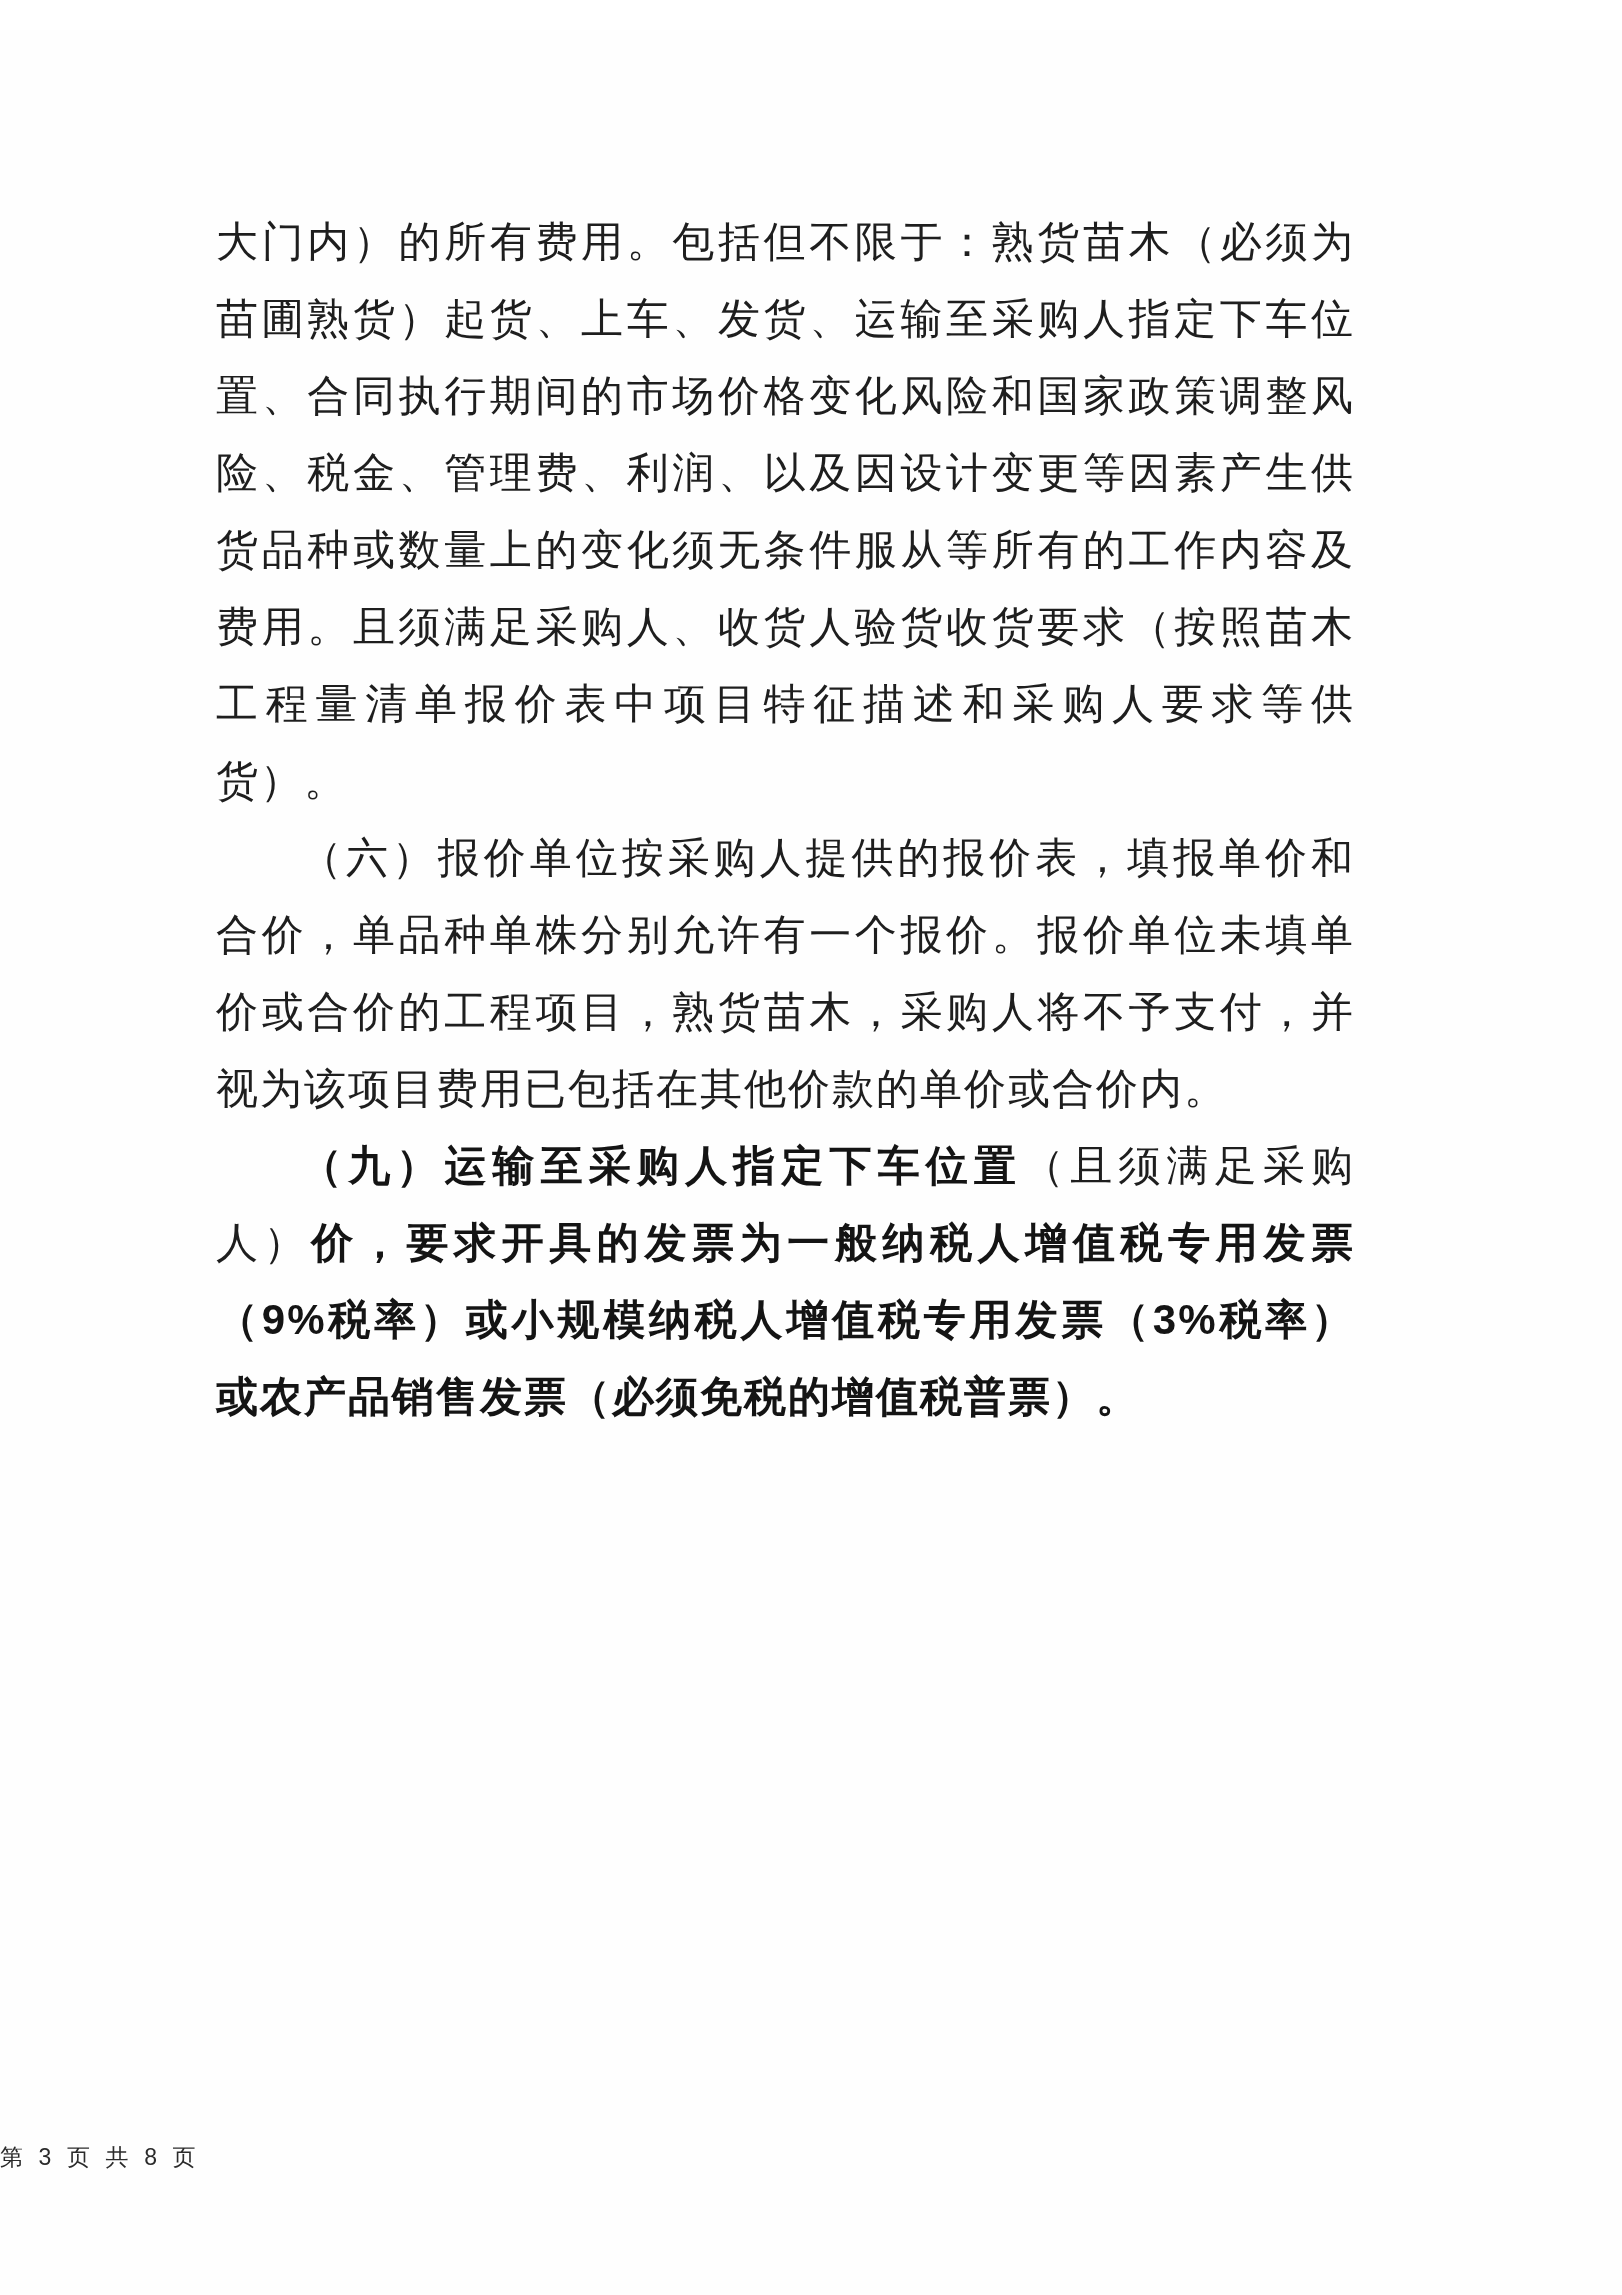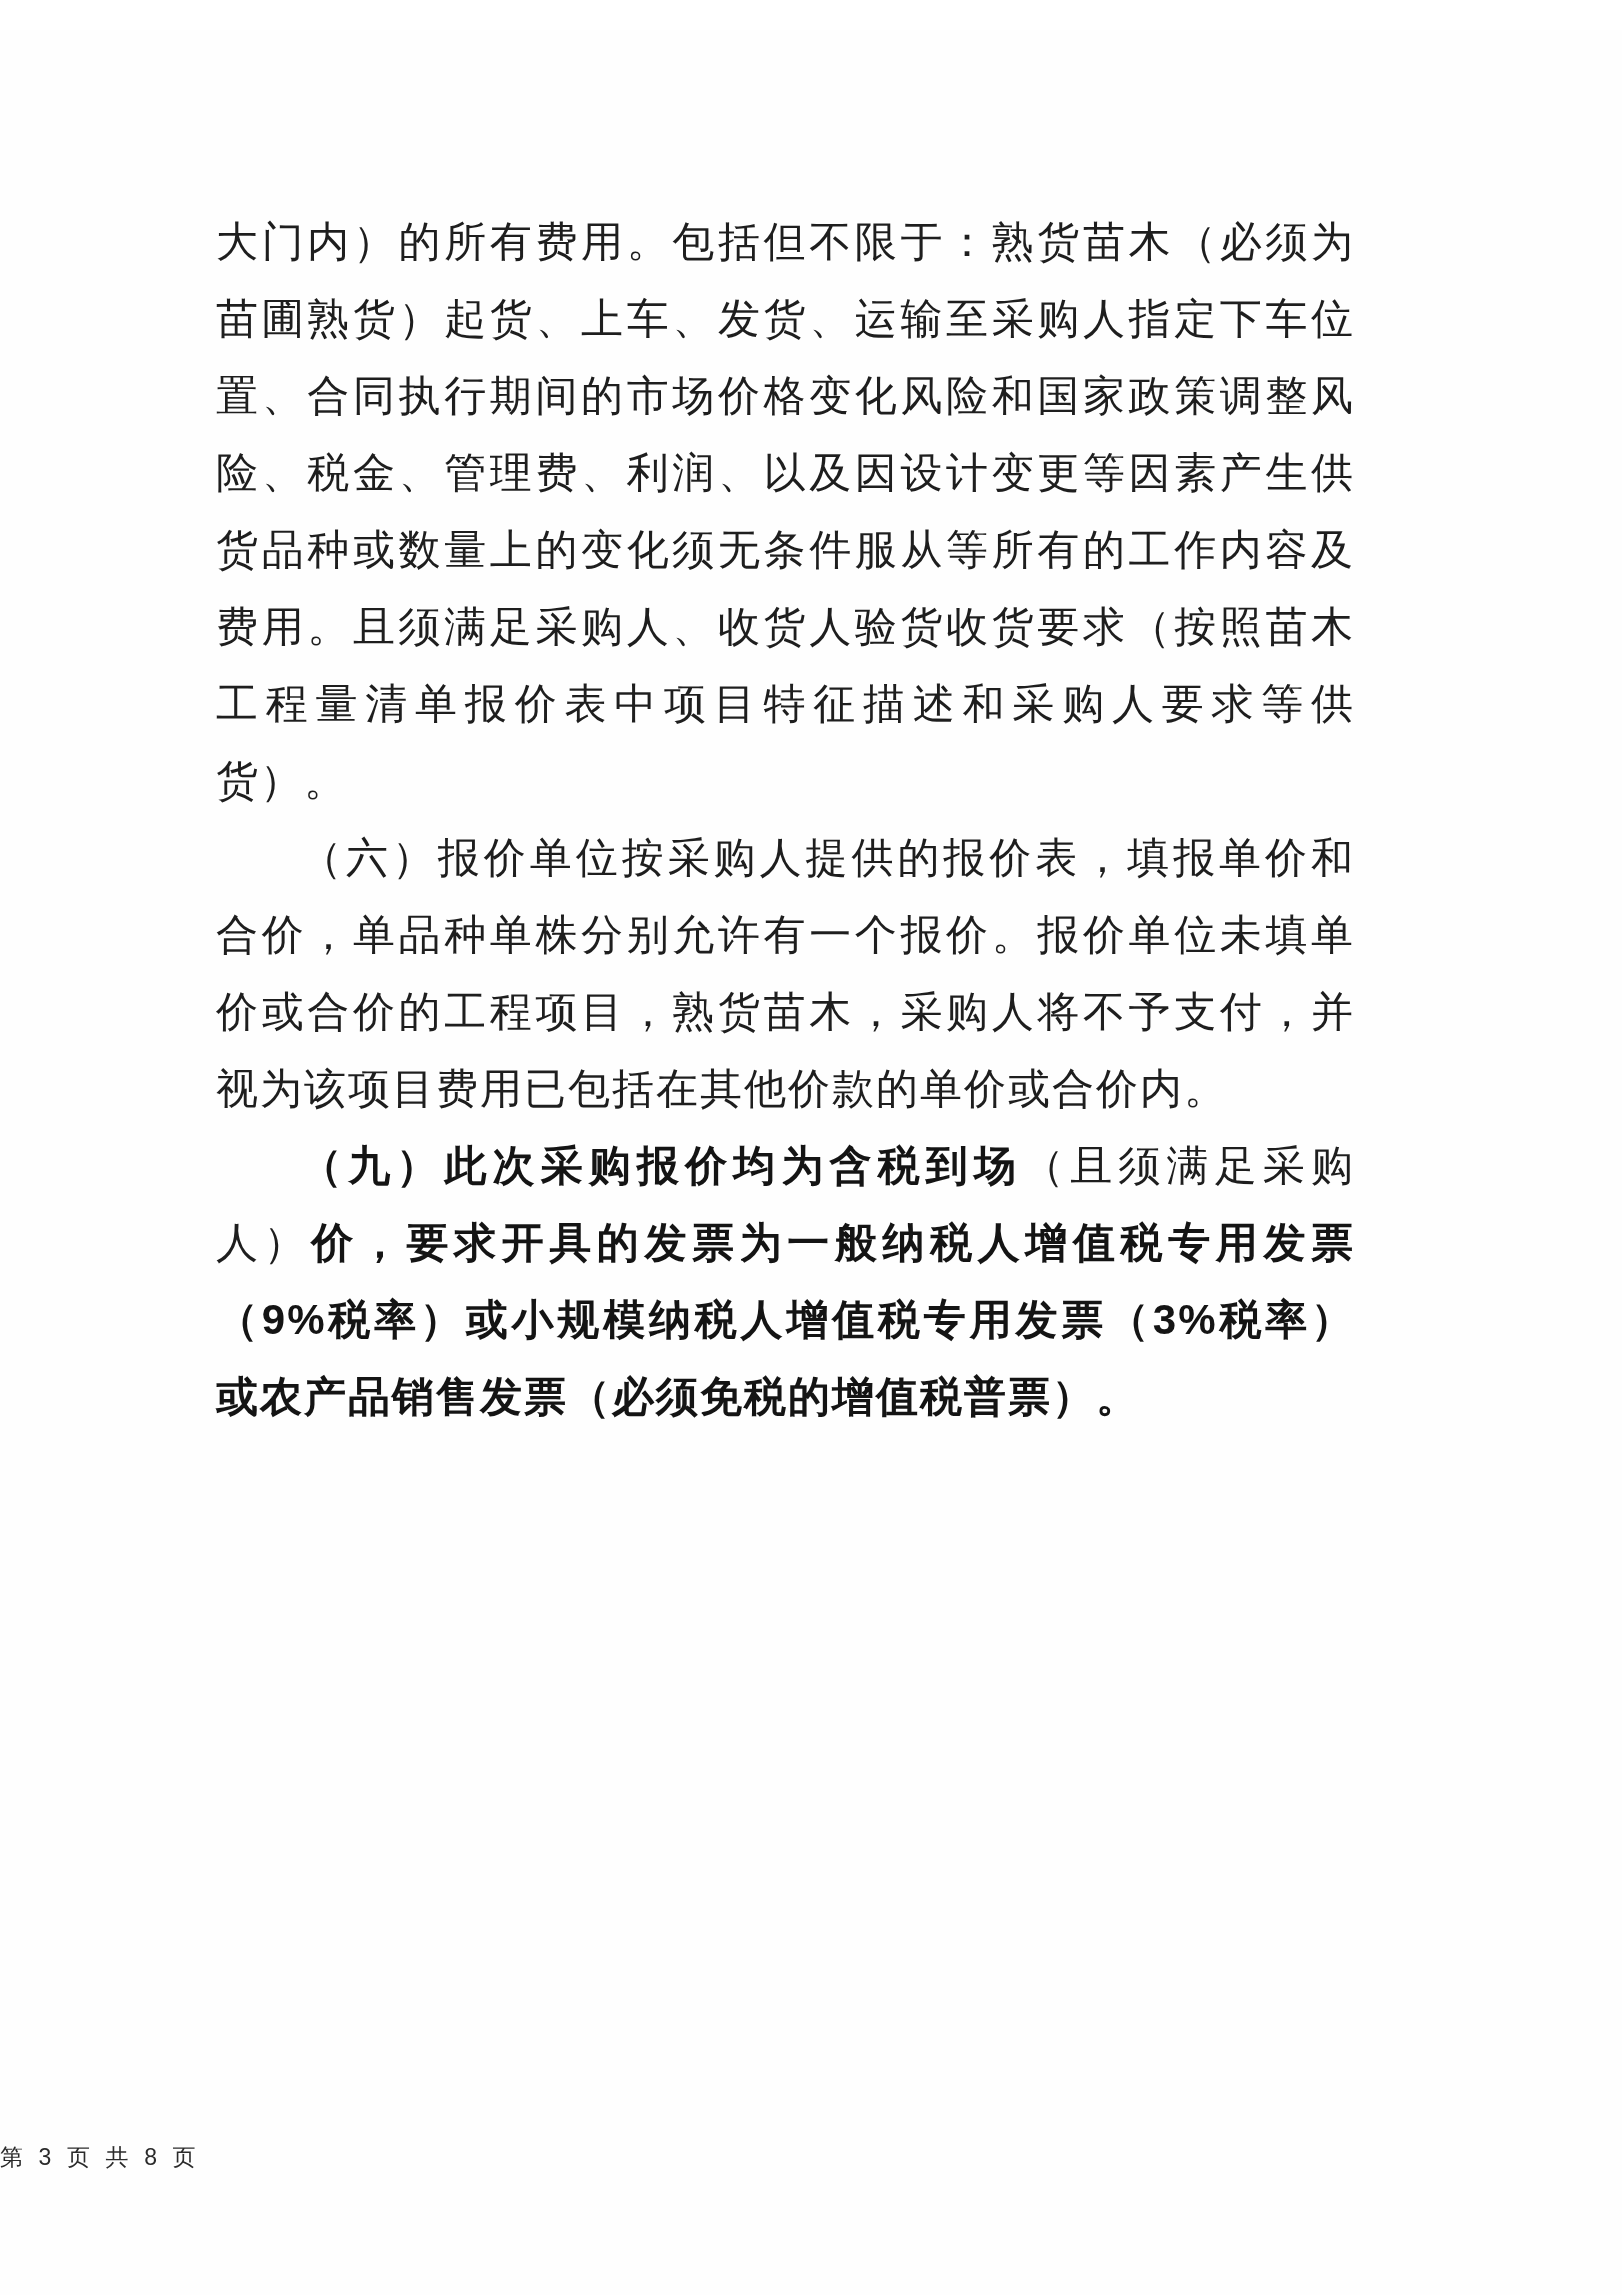--- a/index.html
+++ b/index.html
@@ -46,19 +46,19 @@
     color: #2b2b2b;
   }
 </style>
 </head>
 <body>
 
 <div class="page">
   <div class="doc-body">
       <p class="para"><span class="seg">大门内）的所有费用。包括但不限于：熟货苗木（必须为苗圃熟货）起货、上车、发货、运输至采购人指定下车位置、合同执行期间的市场价格变化风险和国家政策调整风险、税金、管理费、利润、以及因设计变更等因素产生供货品种或数量上的变化须无条件服从等所有的工作内容及费用。且须满足采购人、收货人验货收货要求（按照苗木工程量清单报价表中项目特征描述和采购人要求等供货）。</span></p>
       <p class="para indent"><span class="seg">（六）报价单位按采购人提供的报价表，填报单价和合价，单品种单株分别允许有一个报价。报价单位未填单价或合价的工程项目，熟货苗木，采购人将不予支付，并视为该项目费用已包括在其他价款的单价或合价内。</span></p>
-      <p class="para indent"><span class="seg bold">（九）此次采购报价均为含税到场</span><span class="seg">（且须满足采购人）</span><span class="seg bold">价，要求开具的发票为一般纳税人增值税专用发票（9%税率）或小规模纳税人增值税专用发票（3%税率）或农产品销售发票（必须免税的增值税普票）。</span></p>
+      <p class="para indent"><span class="seg bold">（九）运输至采购人指定下车位置</span><span class="seg">（且须满足采购人）</span><span class="seg bold">价，要求开具的发票为一般纳税人增值税专用发票（9%税率）或小规模纳税人增值税专用发票（3%税率）或农产品销售发票（必须免税的增值税普票）。</span></p>
     </div>
   <div class="page-footer">
     <span>第 3 页 共 8 页</span>
   </div>
 </div>
 
 
 </body></html>

